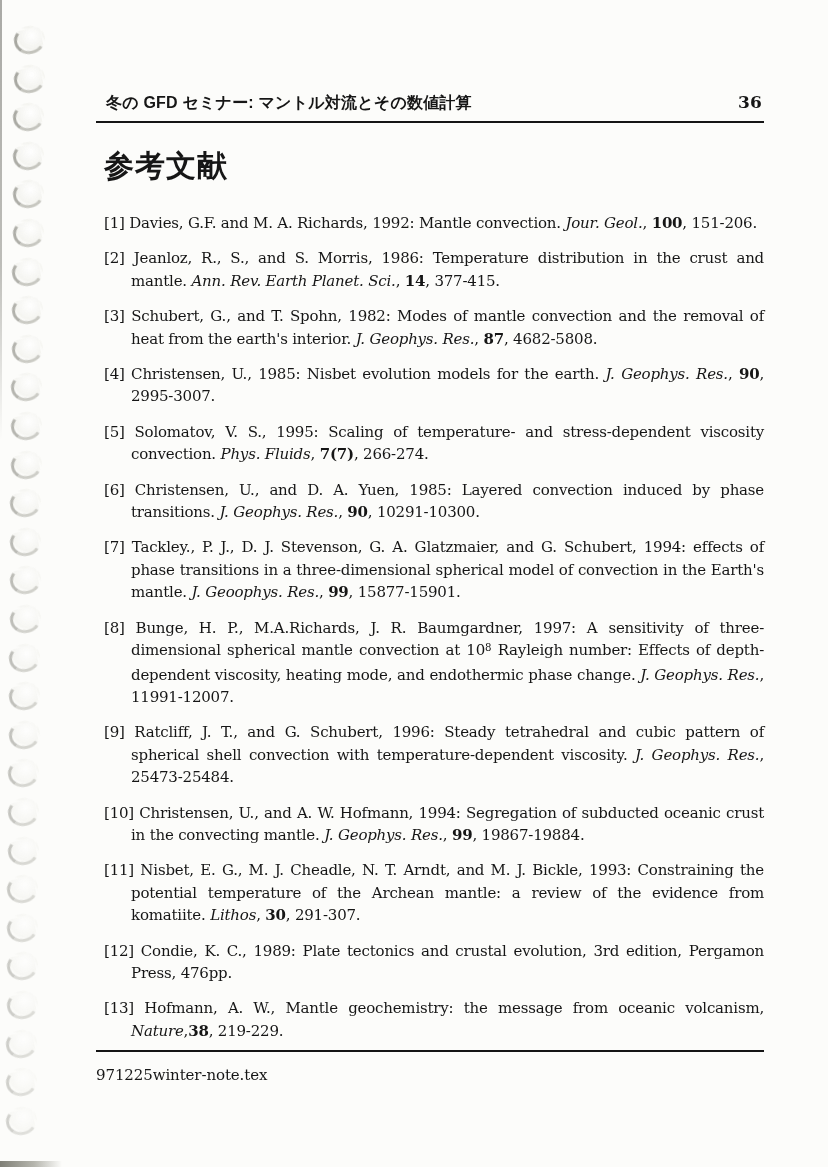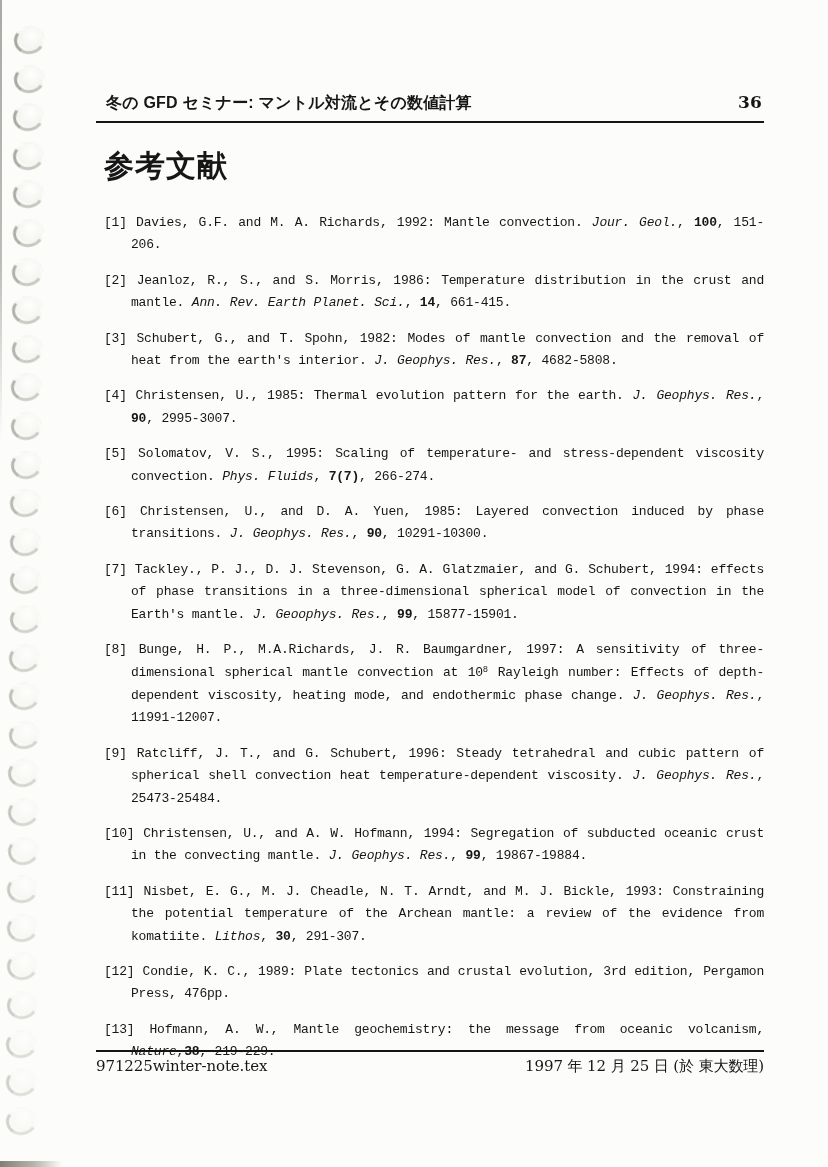--- a/index.html
+++ b/index.html
@@ -50,38 +50,37 @@
   .head-rule,.foot-rule{border:0;border-top:2.4px solid #151515;margin:0;}
   .head-rule{margin-top:7px;}
   .section-title{
     margin:26px 0 0 8px;
     font-family:"Liberation Sans","DejaVu Sans",sans-serif;
     font-weight:bold;font-size:30px;line-height:1.1;
     letter-spacing:1px;
   }
   .refs{
     margin:30px 0 0 8px;padding:0;list-style:none;
-    font-size:13px;line-height:22.4px;letter-spacing:-0.2px;
+    font-size:15px;line-height:22.4px;letter-spacing:-0.2px;
     text-align:justify;
-    font-family:Liberation Mono, monospace;
   }
   .refs li{
     margin:0 0 13px 0;
     padding-left:27px;text-indent:-27px;
   }
   .ref-label{white-space:pre;}
   .seg-i{font-style:italic;}
   .seg-b{font-weight:700;}
   .seg-sup{font-size:.68em;position:relative;top:-.45em;letter-spacing:0;}
   .page-footer{
     position:absolute;left:96px;top:1050px;width:668px;
   }
   .foot-row{
     display:flex;justify-content:space-between;align-items:baseline;
-    margin-top:5px;
+    margin-top:14px;
     font-size:15px;letter-spacing:-0.1px;
   }
 </style>
 </head>
 <body>
 
 <div class="page">
 
   <div class="binding-holes">
       <span class="hole" style="top: 26px; left: 14px; opacity: 0.95;"></span>
@@ -122,37 +121,36 @@
     <div class="running-head">
       <span>冬の GFD セミナー: マントル対流とその数値計算</span>
       <span class="pageno">36</span>
     </div>
     <hr class="head-rule">
 
     <h1 class="section-title">参考文献</h1>
 
     <ol class="refs">
         <li><span class="ref-label">[1] </span><span>Davies, G.F. and M. A. Richards, 1992: Mantle convection. </span><span class="seg-i">Jour. Geol.</span><span>, </span><span class="seg-b">100</span><span>, 151-206.</span></li>
-        <li><span class="ref-label">[2] </span><span>Jeanloz, R., S., and S. Morris, 1986: Temperature distribution in the crust and mantle. </span><span class="seg-i">Ann. Rev. Earth Planet. Sci.</span><span>, </span><span class="seg-b">14</span><span>, 661-415.</span></li>
+        <li><span class="ref-label">[2] </span><span>Jeanloz, R., S., and S. Morris, 1986: Temperature distribution in the crust and mantle. </span><span class="seg-i">Ann. Rev. Earth Planet. Sci.</span><span>, </span><span class="seg-b">14</span><span>, 377-415.</span></li>
         <li><span class="ref-label">[3] </span><span>Schubert, G., and T. Spohn, 1982: Modes of mantle convection and the removal of heat from the earth's interior. </span><span class="seg-i">J. Geophys. Res.</span><span>, </span><span class="seg-b">87</span><span>, 4682-5808.</span></li>
-        <li><span class="ref-label">[4] </span><span>Christensen, U., 1985: Thermal evolution pattern for the earth. </span><span class="seg-i">J. Geophys. Res.</span><span>, </span><span class="seg-b">90</span><span>, 2995-3007.</span></li>
+        <li><span class="ref-label">[4] </span><span>Christensen, U., 1985: Nisbet evolution models for the earth. </span><span class="seg-i">J. Geophys. Res.</span><span>, </span><span class="seg-b">90</span><span>, 2995-3007.</span></li>
         <li><span class="ref-label">[5] </span><span>Solomatov, V. S., 1995: Scaling of temperature- and stress-dependent viscosity convection. </span><span class="seg-i">Phys. Fluids</span><span>, </span><span class="seg-b">7(7)</span><span>, 266-274.</span></li>
         <li><span class="ref-label">[6] </span><span>Christensen, U., and D. A. Yuen, 1985: Layered convection induced by phase transitions. </span><span class="seg-i">J. Geophys. Res.</span><span>, </span><span class="seg-b">90</span><span>, 10291-10300.</span></li>
         <li><span class="ref-label">[7] </span><span>Tackley., P. J., D. J. Stevenson, G. A. Glatzmaier, and G. Schubert, 1994: effects of phase transitions in a three-dimensional spherical model of convection in the Earth's mantle. </span><span class="seg-i">J. Geoophys. Res.</span><span>, </span><span class="seg-b">99</span><span>, 15877-15901.</span></li>
         <li><span class="ref-label">[8] </span><span>Bunge, H. P., M.A.Richards, J. R. Baumgardner, 1997: A sensitivity of three-dimensional spherical mantle convection at 10</span><span class="seg-sup">8</span><span> Rayleigh number: Effects of depth-dependent viscosity, heating mode, and endothermic phase change. </span><span class="seg-i">J. Geophys. Res.</span><span>, 11991-12007.</span></li>
-        <li><span class="ref-label">[9] </span><span>Ratcliff, J. T., and G. Schubert, 1996: Steady tetrahedral and cubic pattern of spherical shell convection heat temperature-dependent viscosity. </span><span class="seg-i">J. Geophys. Res.</span><span>, 25473-25484.</span></li>
+        <li><span class="ref-label">[9] </span><span>Ratcliff, J. T., and G. Schubert, 1996: Steady tetrahedral and cubic pattern of spherical shell convection with temperature-dependent viscosity. </span><span class="seg-i">J. Geophys. Res.</span><span>, 25473-25484.</span></li>
         <li><span class="ref-label">[10] </span><span>Christensen, U., and A. W. Hofmann, 1994: Segregation of subducted oceanic crust in the convecting mantle. </span><span class="seg-i">J. Geophys. Res.</span><span>, </span><span class="seg-b">99</span><span>, 19867-19884.</span></li>
         <li><span class="ref-label">[11] </span><span>Nisbet, E. G., M. J. Cheadle, N. T. Arndt, and M. J. Bickle, 1993: Constraining the potential temperature of the Archean mantle: a review of the evidence from komatiite. </span><span class="seg-i">Lithos</span><span>, </span><span class="seg-b">30</span><span>, 291-307.</span></li>
         <li><span class="ref-label">[12] </span><span>Condie, K. C., 1989: Plate tectonics and crustal evolution, 3rd edition, Pergamon Press, 476pp.</span></li>
         <li><span class="ref-label">[13] </span><span>Hofmann, A. W., Mantle geochemistry: the message from oceanic volcanism, </span><span class="seg-i">Nature</span><span>,</span><span class="seg-b">38</span><span>, 219-229.</span></li>
       </ol>
 
   </div>
 
   <div class="page-footer">
     <hr class="foot-rule">
     <div class="foot-row">
       <span>971225winter-note.tex</span>
-      <span>1997 年 12 月 25 日 (於 東大数理)</span>
     </div>
   </div>
 
 </div>
 
 </body></html>

